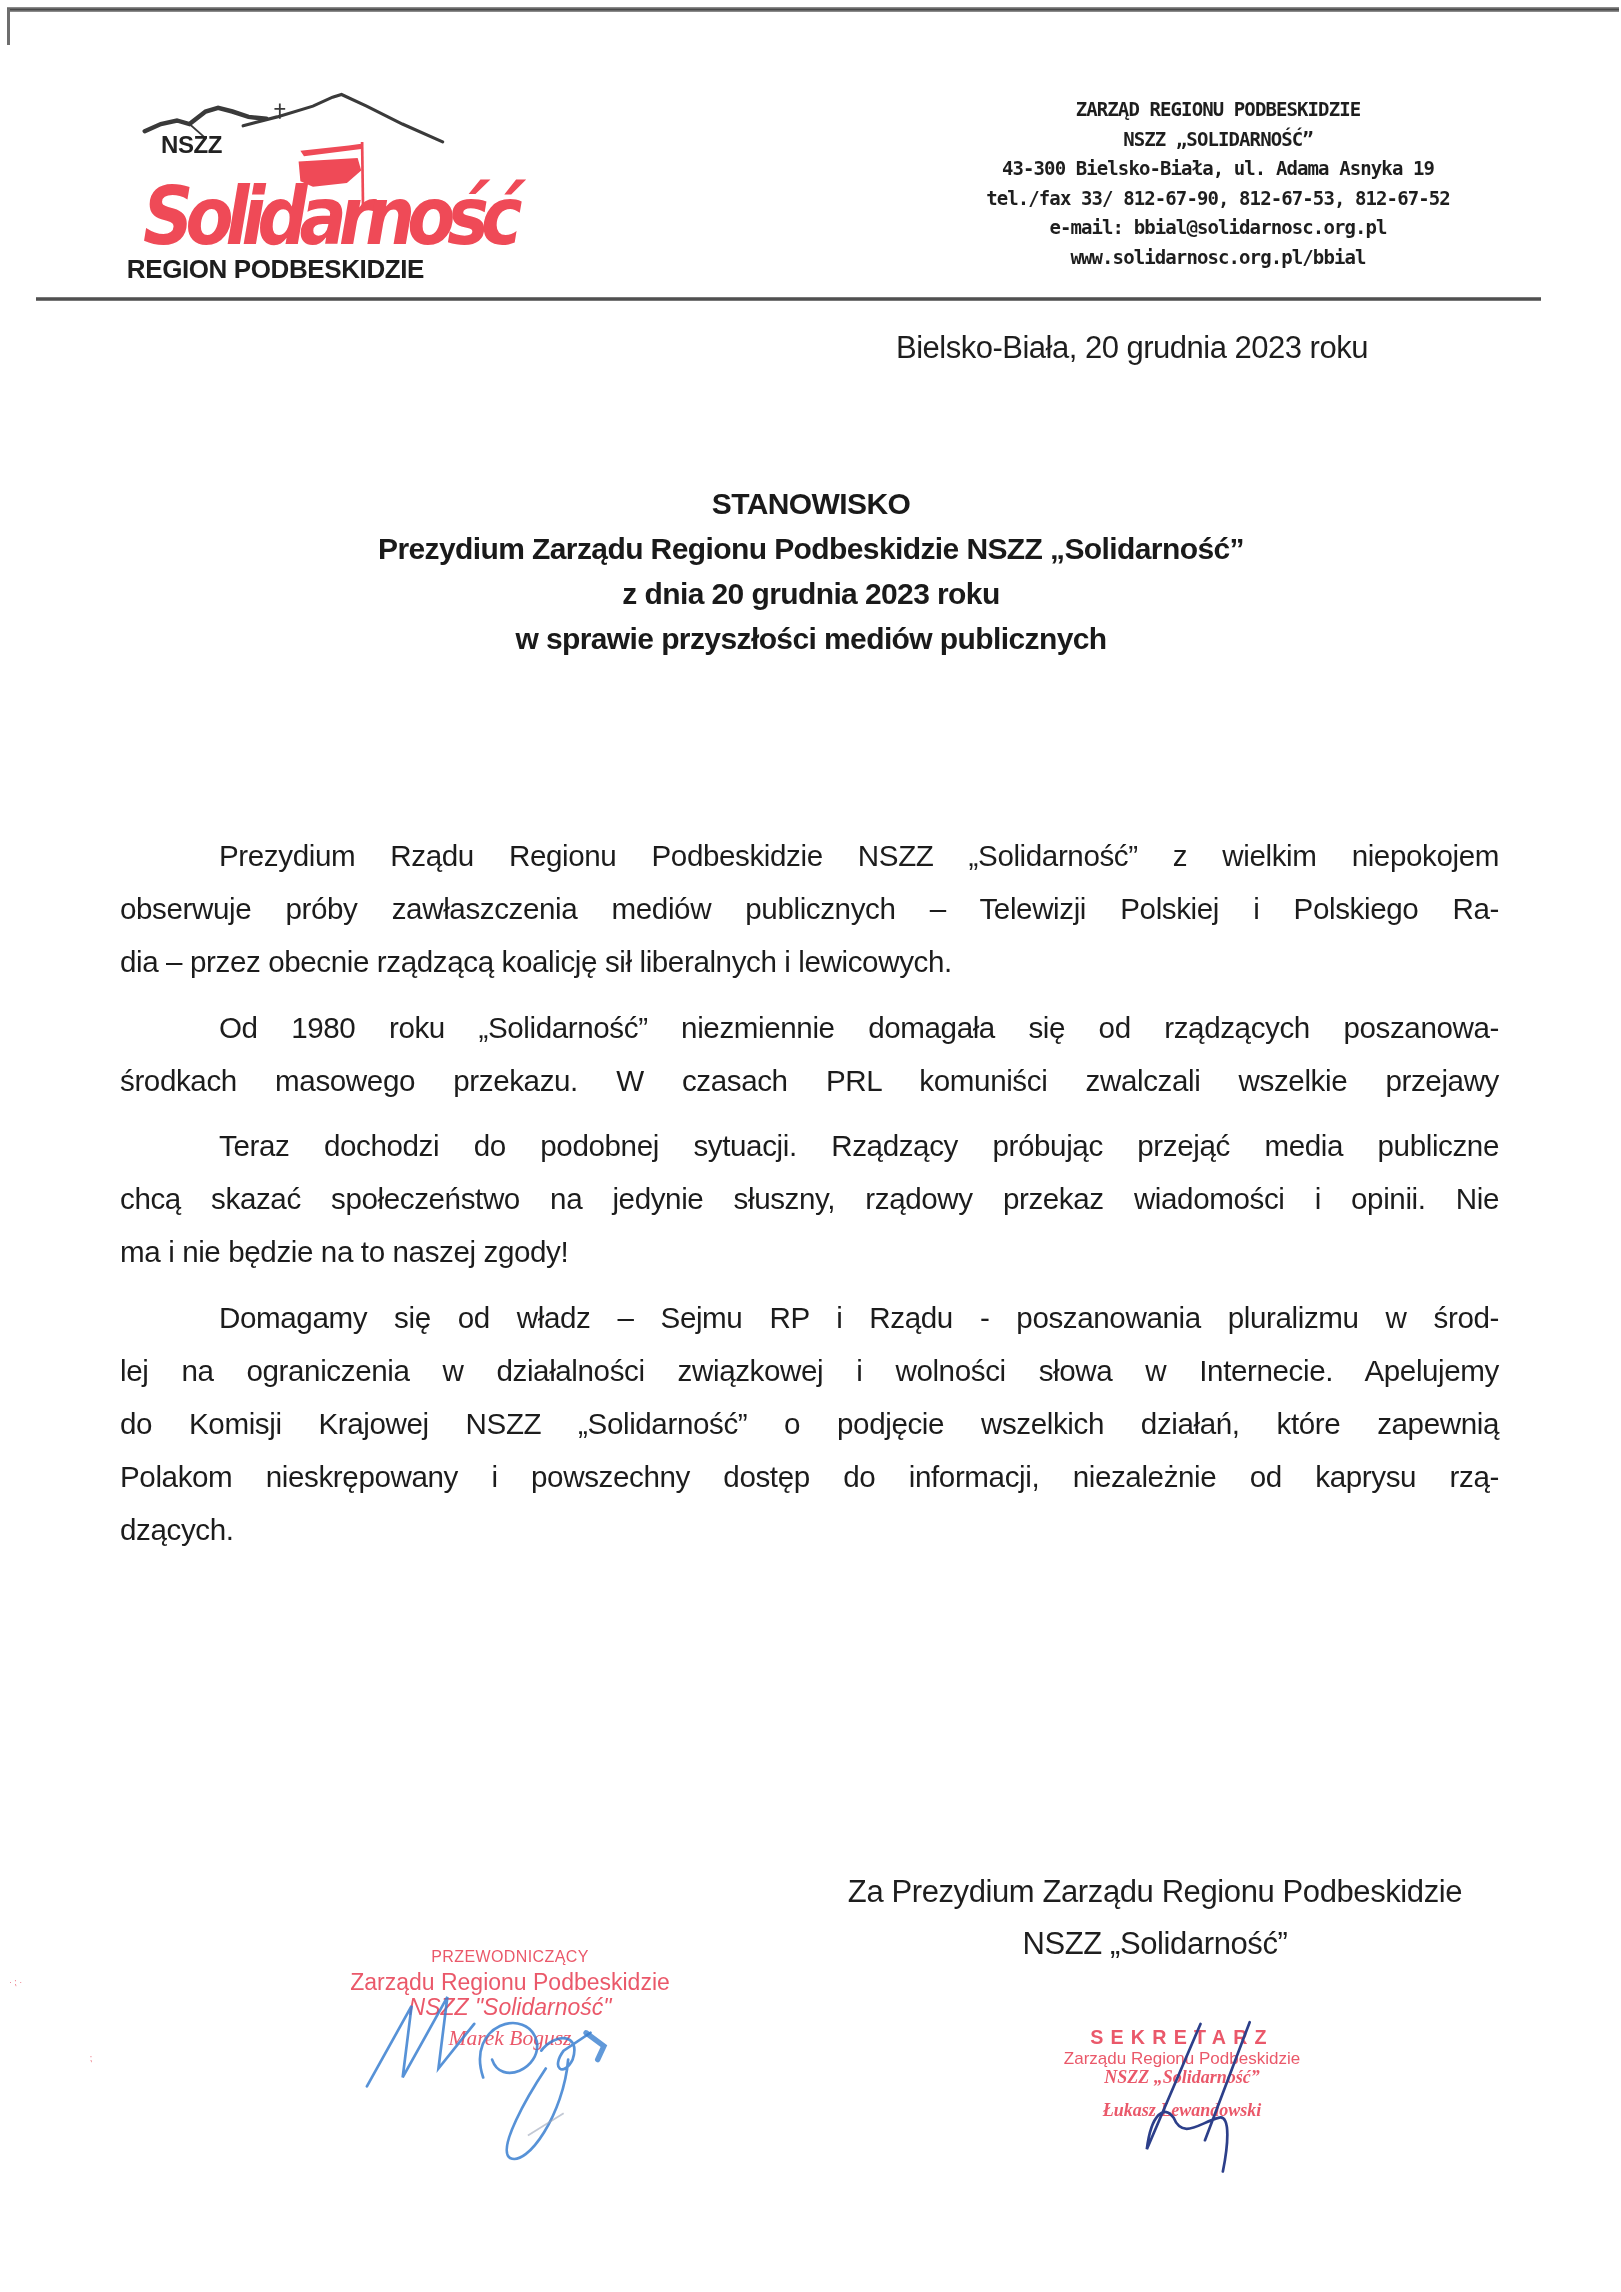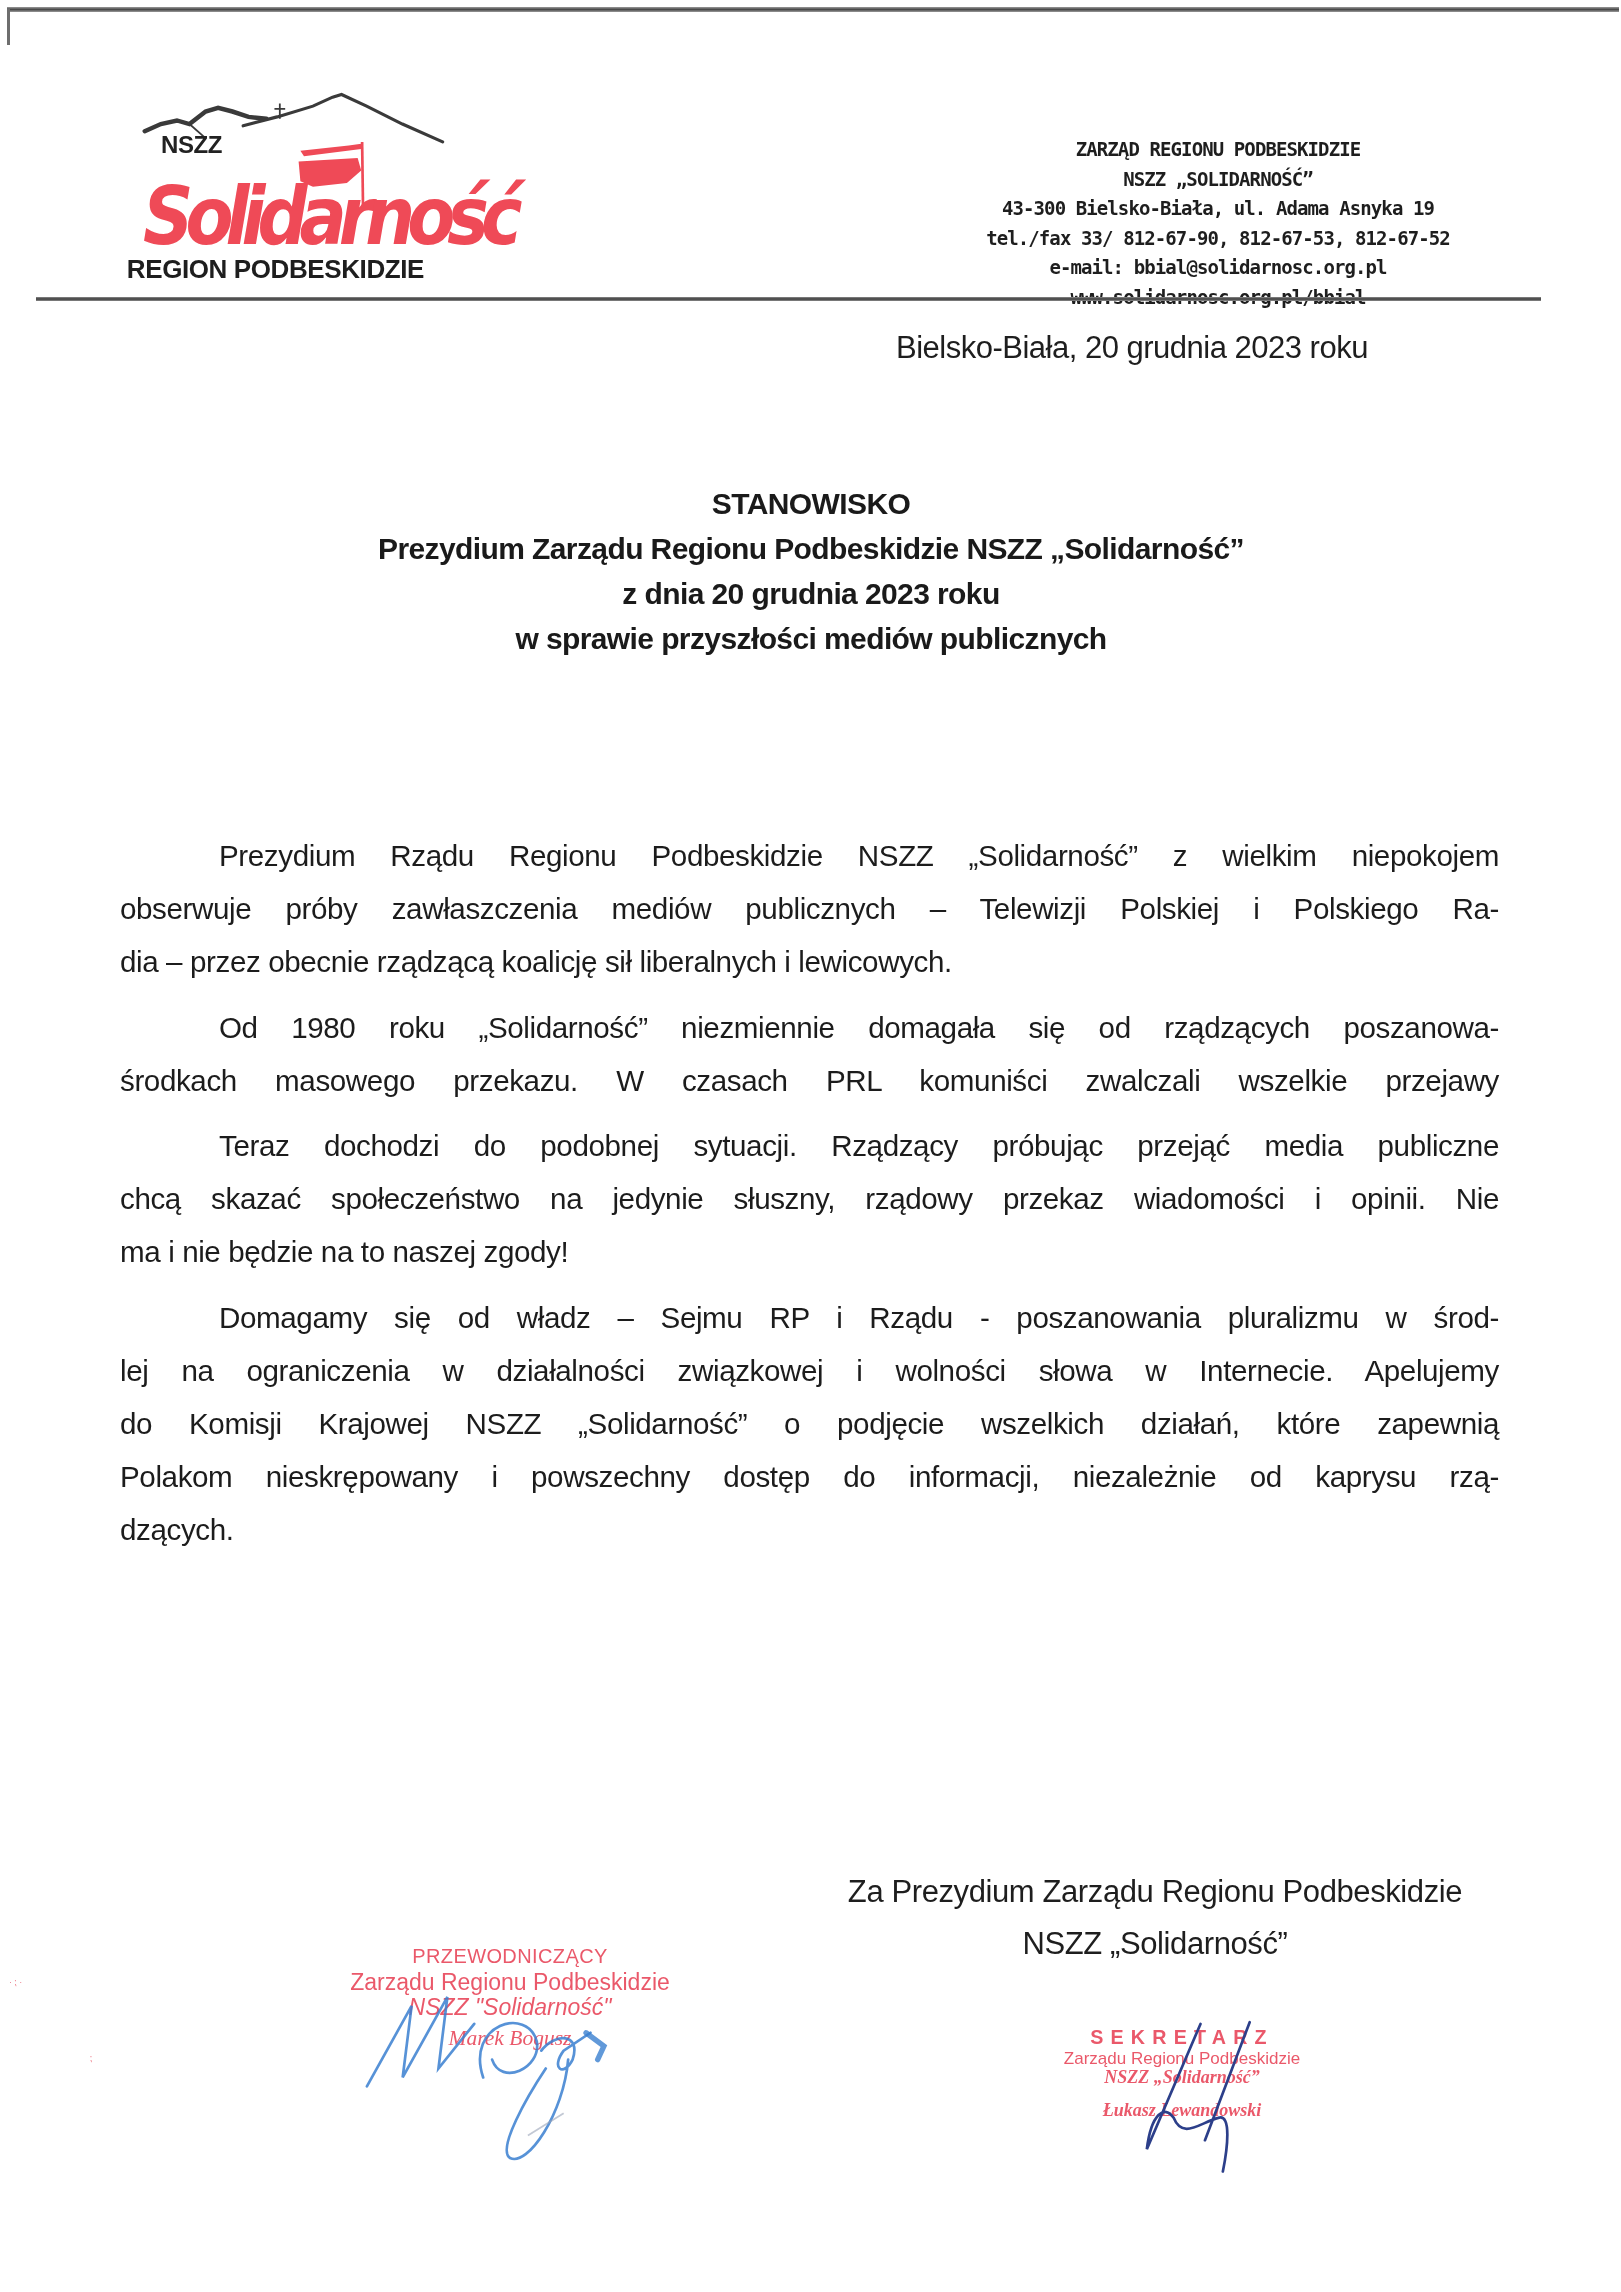--- a/index.html
+++ b/index.html
@@ -31,21 +31,21 @@
   }
   .logo-region {
     position: absolute; left: -7.2px; top: 182px;
     font-family: "Liberation Sans", sans-serif; font-weight: bold; font-size: 26px;
     color: #1e1e1e; letter-spacing: -0.4px; white-space: nowrap;
   }
   
   .address {
     position: absolute; left: 967px; top: 95px; width: 502px;
     text-align: center; font-family: "DejaVu Sans Mono", monospace; font-weight: bold;
-    font-size: 19px; line-height: 29.6px; color: #1e1e1e; letter-spacing: -0.9px; margin-top: 40px;
+    font-size: 19px; line-height: 29.6px; color: #1e1e1e; letter-spacing: -0.9px;
   }
   .address div { white-space: nowrap; }
   .header-rule {
     position: absolute; left: 36px; top: 297px; width: 1505px; height: 3.6px;
     background: linear-gradient(to bottom, #8c8c8c, #3c3c3c 50%, #8c8c8c);
   }
   
   .doc-font { font-family: "Liberation Sans", sans-serif; }
   .date {
     position: absolute; left: 896px; top: 330px;
@@ -70,21 +70,21 @@
     position: absolute; left: 770px; top: 1866px; width: 770px; text-align: center;
     font-size: 31px; line-height: 52px; color: #1e1e1e; letter-spacing: -0.4px;
   }
   .closing div { white-space: nowrap; }
   
   .stamp {
     position: absolute; text-align: center; color: #e8475a;
     font-family: "Liberation Sans", sans-serif; opacity: 0.9;
   }
   .stamp-1 { left: 304px; top: 1943px; width: 412px; }
-  .stamp-1 .s-title { font-size: 20px; line-height: 27px; letter-spacing: 0.4px; }
+  .stamp-1 .s-title { font-size: 16px; line-height: 27px; letter-spacing: 0.4px; }
   .stamp-1 .s-line { font-size: 23px; line-height: 25px; }
   .stamp-1 .s-name { font-size: 21.5px; line-height: 36px; font-family: "Liberation Serif", serif; font-style: italic; }
   .stamp-2 { left: 1021px; top: 2026px; width: 322px; }
   .stamp-2 .s-title { font-size: 19.7px; font-weight: bold; letter-spacing: 7.2px; line-height: 23px; }
   .stamp-2 .s-line { font-size: 17px; line-height: 19px; }
   .stamp-2 .s-italic { font-family: "Liberation Serif", serif; font-style: italic; font-size: 18px; line-height: 19.7px; font-weight: bold; }
   .stamp-2 .s-name { font-family: "Liberation Serif", serif; font-style: italic; font-weight: bold; font-size: 18px; line-height: 45px; }
   .sig { position: absolute; }
   .specks { position: absolute; color: #e8475a; font-size: 9px; opacity: 0.7; }
 </style>

